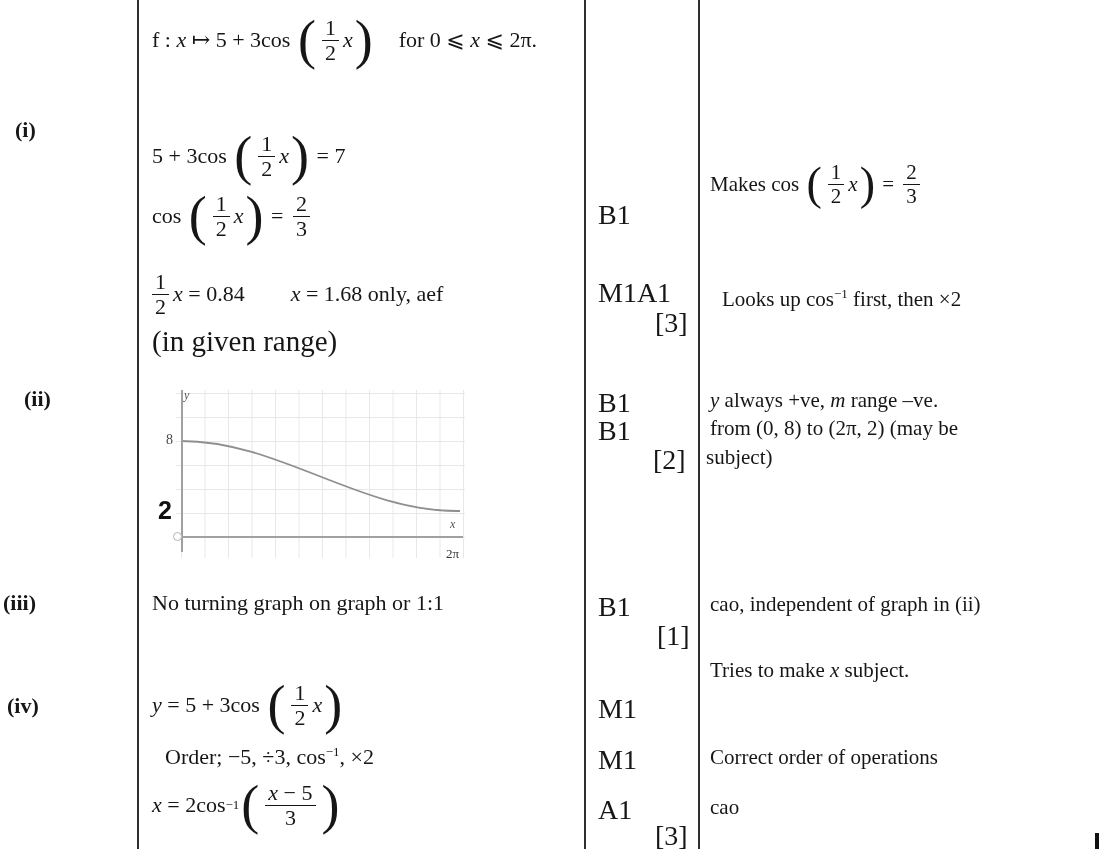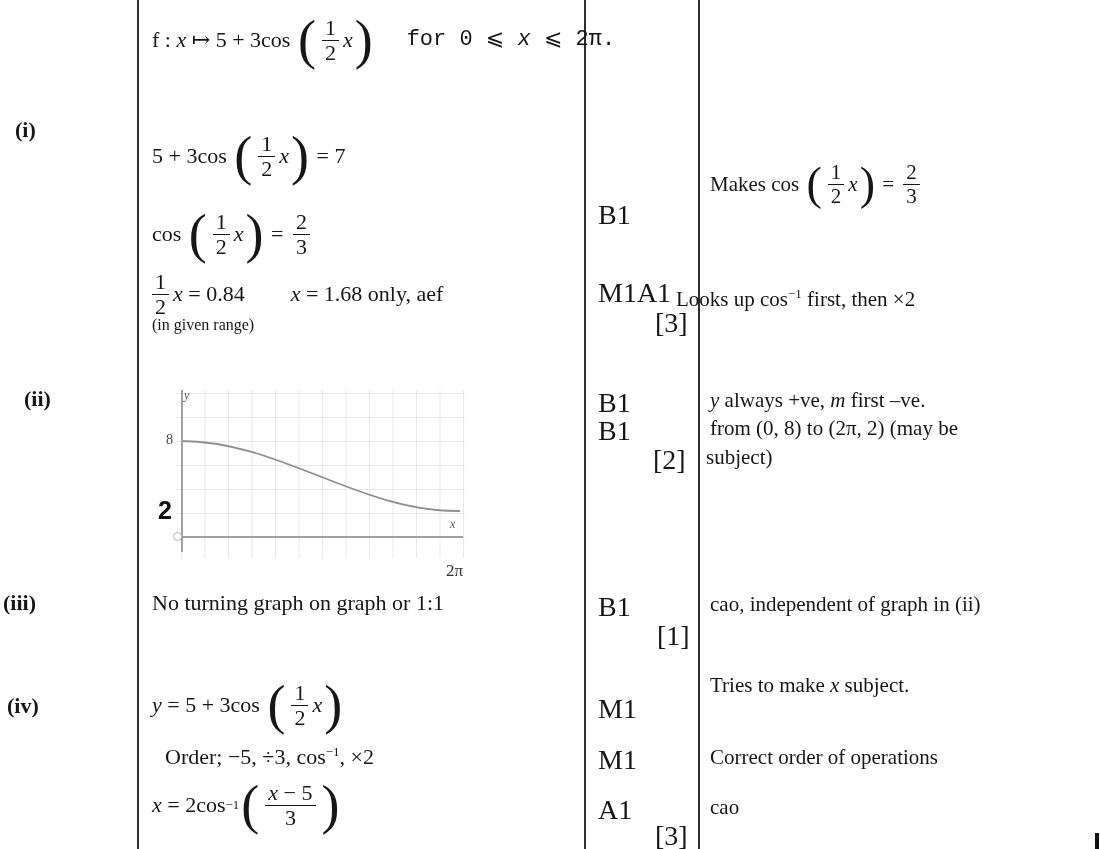--- a/index.html
+++ b/index.html
@@ -34,21 +34,21 @@
     background-size:23.5px 24px;
     background-position:5px 3px;
   }
   .yaxis { position:absolute; left:181px; top:390px; width:1.5px; height:162px; background:#a0a0a0; }
   .xaxis { position:absolute; left:176px; top:536px; width:287px; height:1.5px; background:#a0a0a0; }
   .curve-svg { position:absolute; left:176px; top:390px; }
   .origin-dot { position:absolute; left:173px; top:532px; width:9px; height:9px;
                 border:1.5px solid #b5b5b5; border-radius:50%; background:#fff; }
   .glabel { position:absolute; white-space:pre; }
   .corner-mark { position:absolute; left:1095px; top:833px; width:4px; height:16px; background:#111; }
-  .ml14 { margin-left:32px;font-family:Liberation Mono, monospace; }
+  .ml14 { margin-left:24px; }
   .ml40 { margin-left:46px; }
 </style>
 </head>
 <body>
 
 <div>
 
   <div class="vline" style="left:137px"></div>
   <div class="vline" style="left:584px"></div>
   <div class="vline" style="left:698px"></div>
@@ -66,76 +66,76 @@
 
   <div class="row" style="left:152px; top:122px; height:68px">
     <span>5 + 3cos </span>
     <span class="bigp">(</span>
     <span class="frac"><span class="num">1</span><span class="den">2</span></span>
     <span class="v">x</span>
     <span class="bigp">)</span>
     <span> = 7</span>
   </div>
 
-  <div class="row" style="left:152px; top:200px; height:68px">
+  <div class="row" style="left:152px; top:182px; height:68px">
     <span>cos </span>
     <span class="bigp">(</span>
     <span class="frac"><span class="num">1</span><span class="den">2</span></span>
     <span class="v">x</span>
     <span class="bigp">)</span>
     <span> = </span>
     <span class="frac"><span class="num">2</span><span class="den">3</span></span>
   </div>
 
   <div class="row" style="left:152px; top:267px; height:54px">
     <span class="frac" style="margin-left:0"><span class="num">1</span><span class="den">2</span></span>
     <span class="v">x</span>
     <span> = 0.84</span>
     <span class="ml40 v">x</span>
     <span> = 1.68 only, aef</span>
   </div>
 
-  <div class="line" style="left:152px; top:312px; font-size:16px">(in given range)</div>
+  <div class="line" style="left:152px; top:328px; font-size:29px">(in given range)</div>
 
   <div class="mark" style="left:598px; top:199px">B1</div>
   <div class="mark" style="left:598px; top:277px">M1A1</div>
   <div class="mark" style="left:655px; top:307px">[3]</div>
 
   <div class="row" style="left:710px; top:154px; height:60px; font-size:21px">
     <span>Makes cos </span>
     <span class="bigp" style="font-size:46px">(</span>
     <span class="frac"><span class="num">1</span><span class="den">2</span></span>
     <span class="v">x</span>
     <span class="bigp" style="font-size:46px">)</span>
     <span> = </span>
     <span class="frac"><span class="num">2</span><span class="den">3</span></span>
   </div>
 
-  <div class="line" style="left:676px; top:286px"><span>Looks up cos</span><sup class="mi">−1</sup><span> first, then ×2</span></div>
+  <div class="line" style="left:722px; top:286px"><span>Looks up cos</span><sup class="mi">−1</sup><span> first, then ×2</span></div>
 
   <div class="plabel" style="left:24px; top:386px">(ii)</div>
 
   <div class="graph"></div>
   <svg class="curve-svg" width="289" height="168" viewBox="0 0 289 168">
     <path d="M 5 51 C 103 51 183 121 281 121 L 284 121" fill="none" stroke="#8f8f8f" stroke-width="1.8"></path>
   </svg>
   <div class="yaxis"></div>
   <div class="xaxis"></div>
   <div class="origin-dot"></div>
   <div class="glabel v" style="left:184px; top:388px; font-size:12px; color:#555">y</div>
   <div class="glabel" style="left:166px; top:432px; font-size:14px; color:#4a4a4a">8</div>
   <div class="glabel" style="left:158px; top:496px; font-size:25px; font-weight:bold; color:#111; font-family:'Liberation Sans','DejaVu Sans',sans-serif">2</div>
   <div class="glabel v" style="left:450px; top:517px; font-size:12px; color:#555">x</div>
-  <div class="glabel" style="left:446px; top:561px; font-size:17px; color:#333">2π</div>
+  <div class="glabel" style="left:446px; top:546px; font-size:13px; color:#333">2π</div>
 
   <div class="mark" style="left:598px; top:387px">B1</div>
   <div class="mark" style="left:598px; top:415px">B1</div>
   <div class="mark" style="left:653px; top:444px">[2]</div>
 
-  <div class="line" style="left:710px; top:387px"><span class="v">y</span><span> always +ve, </span><span class="v">m</span><span> first –ve.</span></div>
+  <div class="line" style="left:710px; top:387px"><span class="v">y</span><span> always +ve, </span><span class="v">m</span><span> range –ve.</span></div>
   <div class="line" style="left:710px; top:415px">from (0, 8) to (2π, 2) (may be</div>
   <div class="line" style="left:706px; top:444px">subject)</div>
 
   <div class="plabel" style="left:3px; top:590px">(iii)</div>
   <div class="line" style="left:152px; top:590px; font-size:22px">No turning graph on graph or 1:1</div>
   <div class="mark" style="left:598px; top:591px">B1</div>
   <div class="mark" style="left:657px; top:620px">[1]</div>
   <div class="line" style="left:710px; top:591px">cao, independent of graph in (ii)</div>
 
   <div class="plabel" style="left:7px; top:693px">(iv)</div>
@@ -158,19 +158,19 @@
     <span class="bigp">(</span>
     <span class="frac"><span class="num"><span class="v">x</span><span> − 5</span></span><span class="den">3</span></span>
     <span class="bigp">)</span>
   </div>
 
   <div class="mark" style="left:598px; top:693px">M1</div>
   <div class="mark" style="left:598px; top:744px">M1</div>
   <div class="mark" style="left:598px; top:794px">A1</div>
   <div class="mark" style="left:655px; top:820px">[3]</div>
 
-  <div class="line" style="left:710px; top:672px"><span>Tries to make </span><span class="v">x</span><span> subject.</span></div>
+  <div class="line" style="left:710px; top:657px"><span>Tries to make </span><span class="v">x</span><span> subject.</span></div>
   <div class="line" style="left:710px; top:744px">Correct order of operations</div>
   <div class="line" style="left:710px; top:794px">cao</div>
 
   <div class="corner-mark"></div>
 
 </div>
 
 </body></html>

